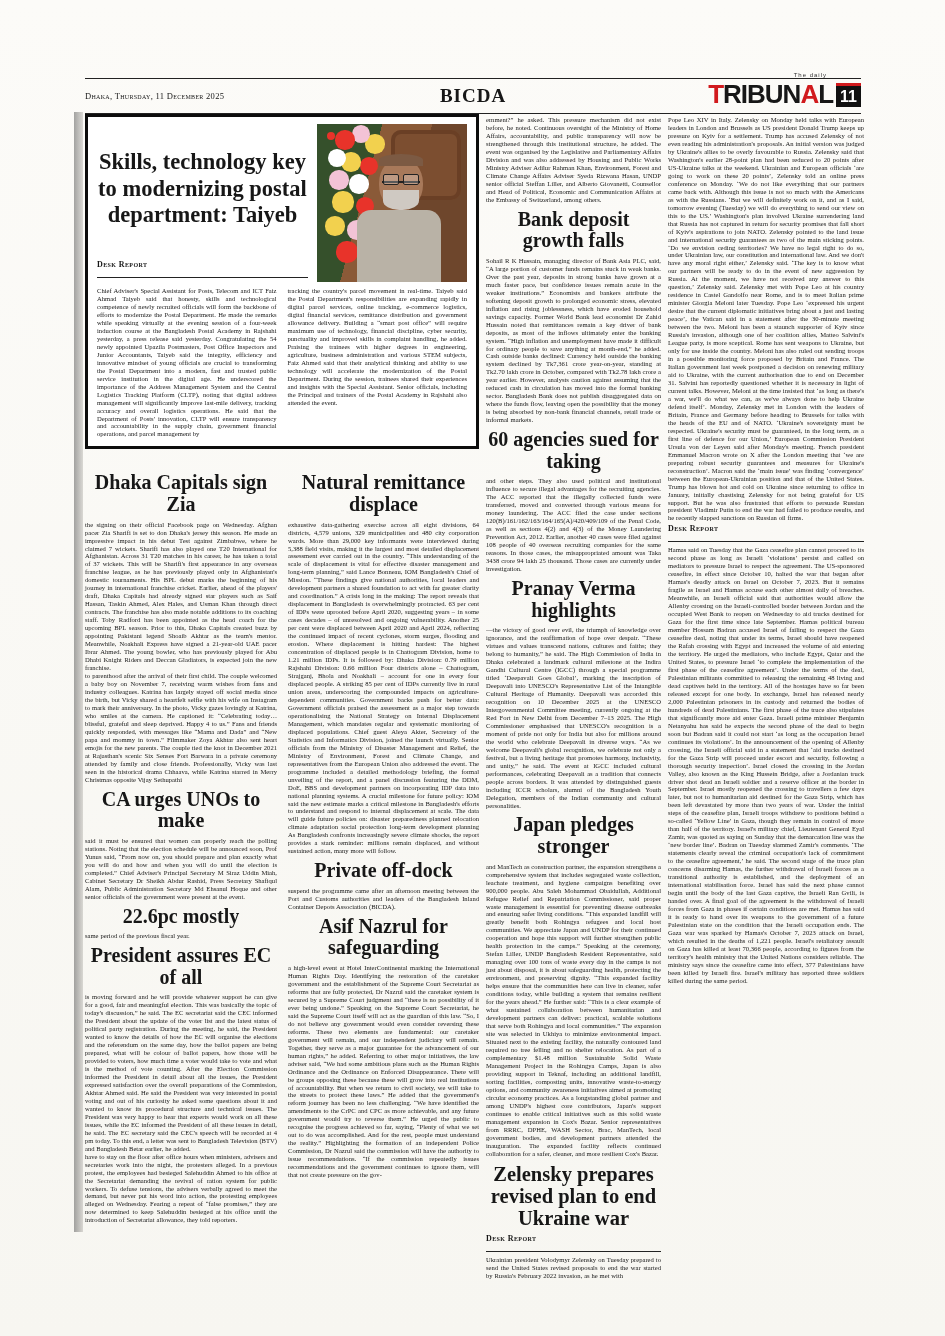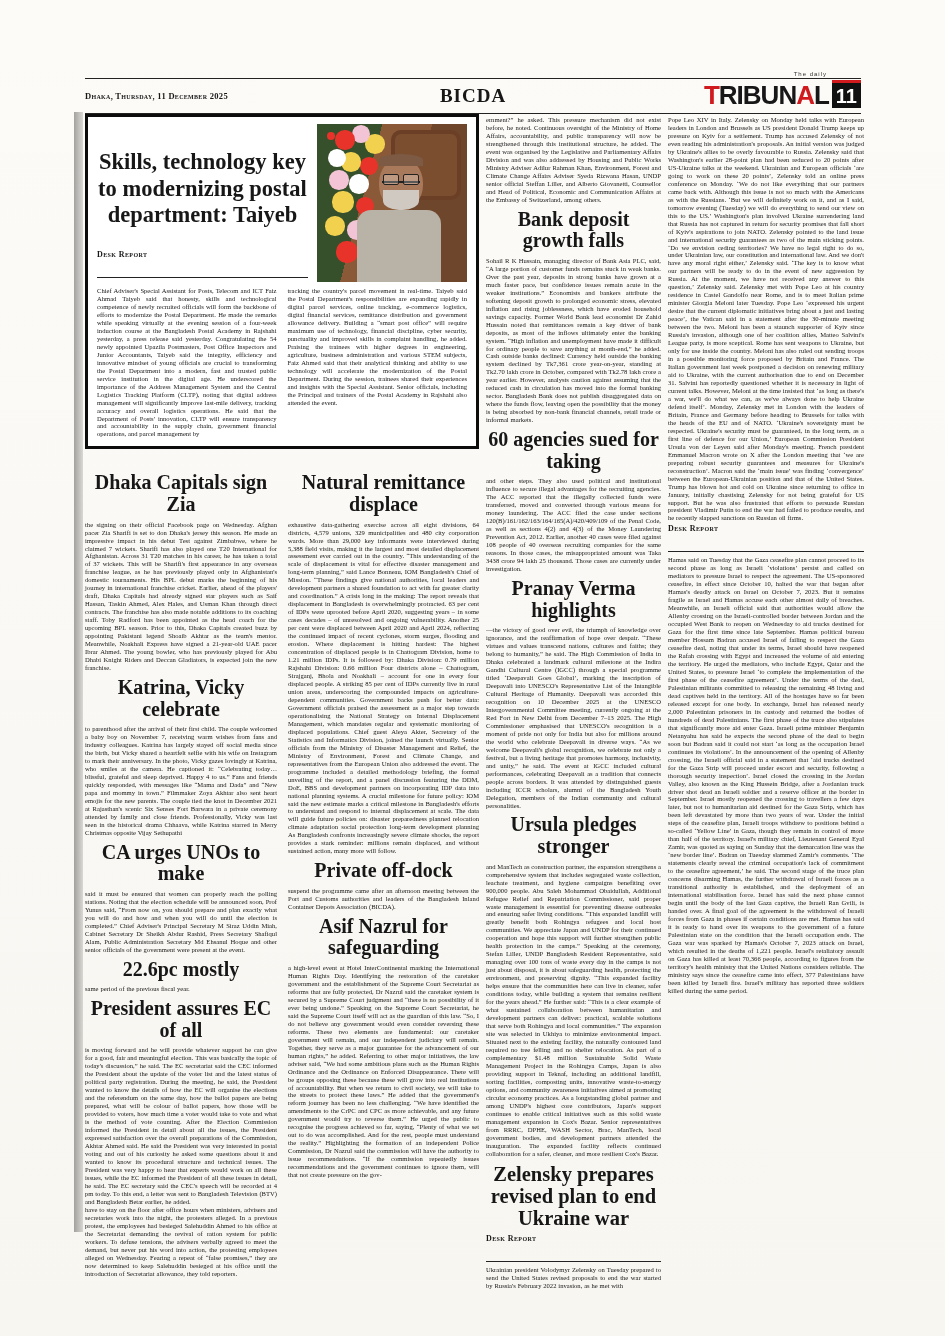--- a/index.html
+++ b/index.html
@@ -1,39 +1,39 @@
 <!DOCTYPE html>
 <html><head>
 <meta charset="utf-8">
 <style>
   html,body{margin:0;padding:0;}
   body{width:945px;height:1336px;background:#fbfaf6;font-family:"Liberation Serif",serif;color:#171717;overflow:hidden;}
   .page{position:relative;width:945px;height:1336px;background:linear-gradient(180deg,#fcfbf8,#f7f6f1);}
   .scan-edge{position:absolute;left:74px;top:112px;width:9px;height:1120px;background:linear-gradient(90deg,#4a4a4a,#b9b7b2);opacity:.5;}
   
   .masthead{position:absolute;left:85px;top:78px;width:776px;height:34px;border-top:1px solid #222;border-bottom:1px solid #222;display:flex;align-items:center;}
-  .mh-date{font-size:8.5px;font-weight:700;font-variant:small-caps;letter-spacing:.3px;width:240px;}
+  .mh-date{font-size:8.5px;font-weight:400;font-variant:small-caps;letter-spacing:.3px;width:240px;}
   .mh-section{flex:1;text-align:center;font-size:19px;font-weight:700;letter-spacing:1px;font-family:"Liberation Serif",serif;}
   .mh-logo{width:240px;display:flex;justify-content:flex-end;align-items:flex-end;gap:3px;position:relative;top:-2px;}
   .mh-daily{position:absolute;top:-9px;right:34px;font-size:6px;letter-spacing:1px;color:#333;font-family:"Liberation Sans",sans-serif;}
   .mh-brand{font-family:"Liberation Sans",sans-serif;font-weight:900;font-size:26px;letter-spacing:-1px;line-height:1;}
   .mh-brand .red{color:#d11a1d;}
-  .mh-pageno{background:#111;color:#fff;font-family:"Liberation Sans",sans-serif;font-weight:700;font-size:20px;line-height:1;padding:3px 4px 2px;border-top:3px solid #d11a1d;}
+  .mh-pageno{background:#111;color:#fff;font-family:"Liberation Sans",sans-serif;font-weight:700;font-size:16px;line-height:1;padding:3px 4px 2px;border-top:3px solid #d11a1d;}
   
   .content{position:absolute;left:85px;top:114px;width:778px;display:flex;gap:7px;}
   .group-left{width:394px;flex:none;}
   .cols2{display:flex;gap:11px;}
   .c1{width:192px;flex:none;}
   .c2{width:191px;flex:none;}
   .c3{width:175px;flex:none;}
   .c4{width:196px;flex:none;}
   
   .headline{font-size:20px;line-height:1.08;text-align:center;font-weight:700;margin:5px 2px 5px;}
   .headline.two{font-size:20.5px;}
-  .kicker{font-size:8px;font-weight:700;font-variant:small-caps;letter-spacing:.4px;border-bottom:1.2px solid #222;padding-bottom:18px;margin:2px 0 4px;}
+  .kicker{font-size:8px;font-weight:700;font-variant:small-caps;letter-spacing:.4px;border-bottom:1.2px solid #222;padding-bottom:8px;margin:2px 0 4px;}
   .body{font-size:6.6px;line-height:1.21;text-align:justify;word-spacing:.2px;}
   .jump{margin-top:2px;}
   
   .boxed{border:3px solid #0c0c0c;background:#fff;padding:7px 9px 8px;margin-bottom:18px;}
   .box-top{display:flex;gap:9px;}
   .box-headline{flex:1;font-size:22.5px;line-height:1.18;text-align:center;padding-top:10px;}
   .box-left{flex:1;display:flex;flex-direction:column;}
   .box-body{display:flex;gap:11px;margin-top:5px;}
   .box-body .bcol{flex:1;}
   
@@ -94,21 +94,20 @@
         </div>
       </section>
 
       <div class="cols2">
         <div class="c1">
           <section class="article">
             <h2 class="headline">Dhaka Capitals sign Zia</h2>
             <div class="body">the signing on their official Facebook page on Wednesday. Afghan pacer Zia Sharifi is set to don Dhaka's jersey this season. He made an impressive impact in his debut Test against Zimbabwe, where he claimed 7 wickets. Sharifi has also played one T20 International for Afghanistan. Across 31 T20 matches in his career, he has taken a total of 37 wickets. This will be Sharifi's first appearance in any overseas franchise league, as he has previously played only in Afghanistan's domestic tournaments. His BPL debut marks the beginning of his journey in international franchise cricket. Earlier, ahead of the players' draft, Dhaka Capitals had already signed star players such as Saif Hassan, Taskin Ahmed, Alex Hales, and Usman Khan through direct contracts. The franchise has also made notable additions to its coaching staff. Toby Radford has been appointed as the head coach for the upcoming BPL season. Prior to this, Dhaka Capitals created buzz by appointing Pakistani legend Shoaib Akhtar as the team's mentor. Meanwhile, Noakhali Express have signed a 21-year-old UAE pacer Ibrar Ahmed. The young bowler, who has previously played for Abu Dhabi Knight Riders and Deccan Gladiators, is expected join the new franchise.</div>
           </section>
           <section class="article">
-            <h2 class="headline">Katrina, Vicky celebrate</h2>
             <div class="body">to parenthood after the arrival of their first child. The couple welcomed a baby boy on November 7, receiving warm wishes from fans and industry colleagues. Katrina has largely stayed off social media since the birth, but Vicky shared a heartfelt selfie with his wife on Instagram to mark their anniversary. In the photo, Vicky gazes lovingly at Katrina, who smiles at the camera. He captioned it: “Celebrating today… blissful, grateful and sleep deprived. Happy 4 to us.” Fans and friends quickly responded, with messages like “Mama and Dada” and “New papa and mommy in town.” Filmmaker Zoya Akhtar also sent heart emojis for the new parents. The couple tied the knot in December 2021 at Rajasthan's scenic Six Senses Fort Barwara in a private ceremony attended by family and close friends. Professionally, Vicky was last seen in the historical drama Chhaava, while Katrina starred in Merry Christmas opposite Vijay Sethupathi</div>
           </section>
           <section class="article">
             <h2 class="headline">CA urges UNOs to make</h2>
             <div class="body">said it must be ensured that women can properly reach the polling stations. Noting that the election schedule will be announced soon, Prof Yunus said, “From now on, you should prepare and plan exactly what you will do and how and when you will do until the election is completed.” Chief Adviser's Principal Secretary M Siraz Uddin Miah, Cabinet Secretary Dr Sheikh Abdur Rashid, Press Secretary Shafiqul Alam, Public Administration Secretary Md Ehsanul Hoque and other senior officials of the government were present at the event.</div>
           </section>
           <section class="article">
             <h2 class="headline">22.6pc mostly</h2>
             <div class="body">same period of the previous fiscal year.</div>
           </section>
@@ -146,21 +145,21 @@
       </section>
       <section class="article">
         <h2 class="headline">60 agencies sued for taking</h2>
         <div class="body">and other steps. They also used political and institutional influence to secure illegal advantages for the recruiting agencies. The ACC reported that the illegally collected funds were transferred, moved and converted through various means for money laundering. The ACC filed the case under sections 120(B)/161/162/163/164/165(A)/420/409/109 of the Penal Code, as well as sections 4(2) and 4(3) of the Money Laundering Prevention Act, 2012. Earlier, another 40 cases were filed against 108 people of 40 overseas recruiting companies for the same reasons. In those cases, the misappropriated amount was Taka 3438 crore 94 lakh 25 thousand. Those cases are currently under investigation.</div>
       </section>
       <section class="article">
         <h2 class="headline">Pranay Verma highlights</h2>
         <div class="body">—the victory of good over evil, the triumph of knowledge over ignorance, and the reaffirmation of hope over despair. “These virtues and values transcend nations, cultures and faiths; they belong to humanity,” he said. The High Commission of India in Dhaka celebrated a landmark cultural milestone at the Indira Gandhi Cultural Centre (IGCC) through a special programme titled ‘Deepavali Goes Global’, marking the inscription of Deepavali into UNESCO's Representative List of the Intangible Cultural Heritage of Humanity. Deepavali was accorded this recognition on 10 December 2025 at the UNESCO Intergovernmental Committee meeting, currently ongoing at the Red Fort in New Delhi from December 7–13 2025. The High Commissioner emphasised that UNESCO's recognition is a moment of pride not only for India but also for millions around the world who celebrate Deepavali in diverse ways. “As we welcome Deepavali's global recognition, we celebrate not only a festival, but a living heritage that promotes harmony, inclusivity, and unity,” he said. The event at IGCC included cultural performances, celebrating Deepavali as a tradition that connects people across borders. It was attended by distinguished guests including ICCR scholars, alumni of the Bangladesh Youth Delegation, members of the Indian community and cultural personalities.</div>
       </section>
       <section class="article">
-        <h2 class="headline">Ursula pledges stronger</h2>
+        <h2 class="headline">Japan pledges stronger</h2>
         <div class="body">and ManTech as construction partner, the expansion strengthens a comprehensive system that includes segregated waste collection, leachate treatment, and hygiene campaigns benefiting over 900,000 people. Abu Saleh Mohammad Obaidullah, Additional Refugee Relief and Repatriation Commissioner, said proper waste management is essential for preventing disease outbreaks and ensuring safer living conditions. “This expanded landfill will greatly benefit both Rohingya refugees and local host communities. We appreciate Japan and UNDP for their continued cooperation and hope this support will further strengthen public health protection in the camps.” Speaking at the ceremony, Stefan Liller, UNDP Bangladesh Resident Representative, said managing over 100 tons of waste every day in the camps is not just about disposal, it is about safeguarding health, protecting the environment, and preserving dignity. “This expanded facility helps ensure that the communities here can live in cleaner, safer conditions today, while building a system that remains resilient for the years ahead.” He further said: “This is a clear example of what sustained collaboration between humanitarian and development partners can deliver: practical, scalable solutions that serve both Rohingya and local communities.” The expansion site was selected in Ukhiya to minimize environmental impact. Situated next to the existing facility, the naturally contoured land required no tree felling and no shelter relocation. As part of a complementary $1.48 million Sustainable Solid Waste Management Project in the Rohingya Camps, Japan is also providing support in Teknaf, including an additional landfill, sorting facilities, composting units, innovative waste-to-energy options, and community awareness initiatives aimed at promoting circular economy practices. As a longstanding global partner and among UNDP's highest core contributors, Japan's support continues to enable critical initiatives such as this solid waste management expansion in Cox's Bazar. Senior representatives from RRRC, DPHE, WASH Sector, Brac, ManTech, local government bodies, and development partners attended the inauguration. The expanded facility reflects continued collaboration for a safer, cleaner, and more resilient Cox's Bazar.</div>
       </section>
       <section class="article">
         <h2 class="headline two">Zelensky prepares revised plan to end Ukraine war</h2>
         <div class="kicker">Desk Report</div>
         <div class="body">Ukrainian president Volodymyr Zelensky on Tuesday prepared to send the United States revised proposals to end the war started by Russia's February 2022 invasion, as he met with</div>
       </section>
     </div>
 
     <div class="c4">

